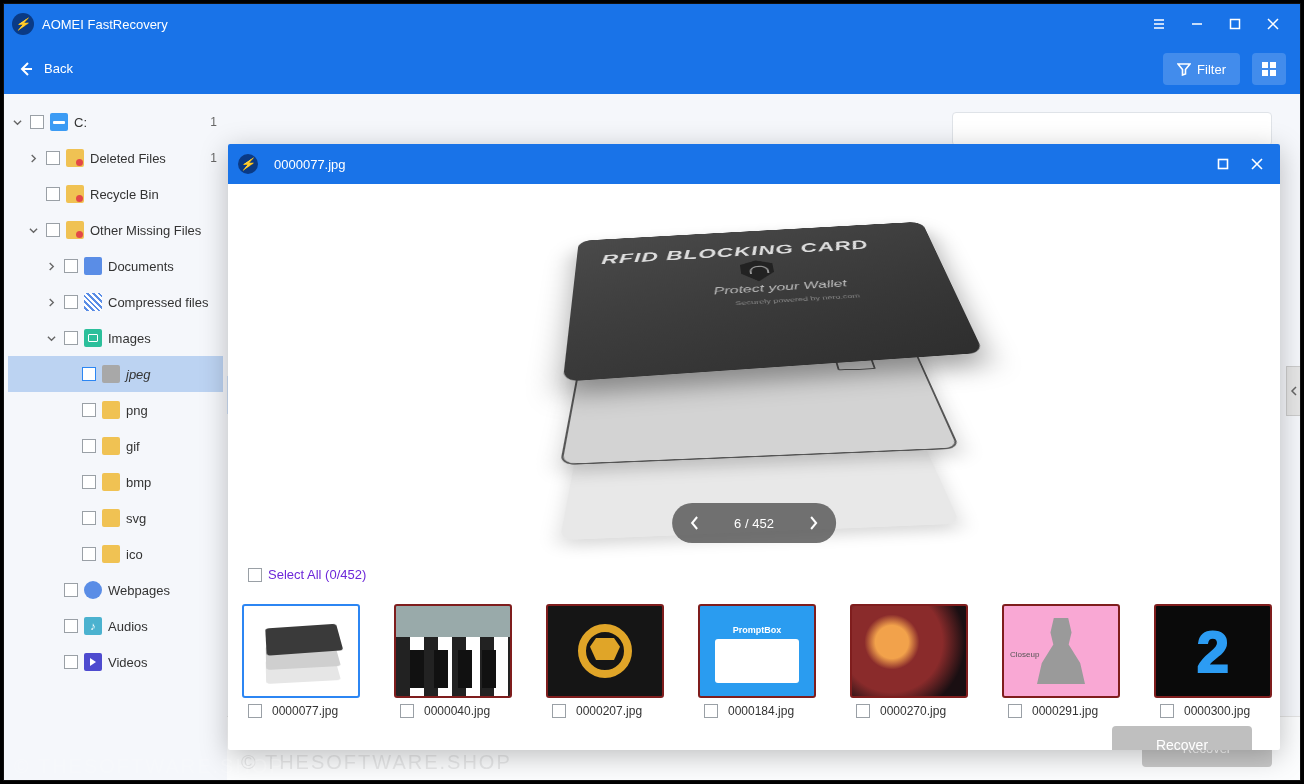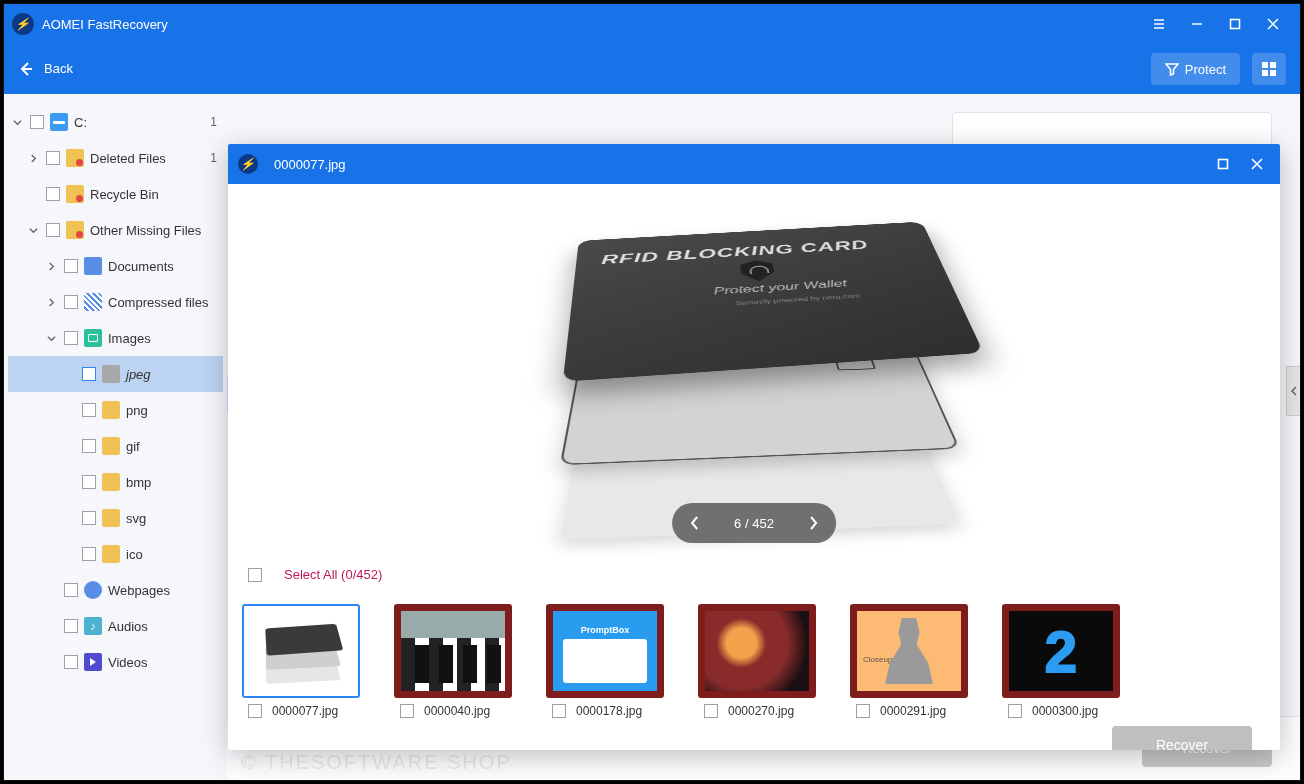--- a/index.html
+++ b/index.html
@@ -80,25 +80,25 @@
 .card.c1 .t3{position:absolute;left:160px;top:126px;font-size:9px;color:#888;}
 .card.c1 .shield{position:absolute;left:170px;top:58px;width:34px;height:38px;}
 .card.c1 .shield::before{content:"";position:absolute;inset:0;background:#222;clip-path:polygon(50% 0,100% 18%,100% 60%,50% 100%,0 60%,0 18%);}
 .card.c1 .shield::after{content:"";position:absolute;left:9px;top:10px;width:16px;height:12px;border:2px solid #999;border-bottom:none;border-radius:10px 10px 0 0;}
 
 .pager{position:absolute;bottom:16px;left:50%;transform:translateX(-50%);height:40px;background:rgba(90,90,90,0.85);border-radius:20px;display:flex;align-items:center;color:#fff;padding:0 6px;font-size:13px;}
 .pager .arrow{width:34px;height:34px;display:flex;align-items:center;justify-content:center;cursor:pointer;}
 .pager .arrow svg{width:10px;height:14px;stroke:#fff;stroke-width:2;fill:none;}
 .pager .txt{padding:0 22px;}
 
-.sel-all{padding:8px 14px 4px;display:flex;align-items:flex-end;gap:16px;font-size:13px;color:#be185d;}
+.sel-all{padding:8px 14px 4px;display:flex;align-items:flex-end;gap:0;font-size:13px;color:#6d28d9;}
 
 .thumbs{display:flex;gap:34px;padding:18px 14px 4px;}
 .thumb{display:flex;flex-direction:column;align-items:flex-start;}
-.tbox{width:118px;height:94px;border:7px solid #7f1d1d;border-radius:3px;display:flex;align-items:center;justify-content:center;overflow:hidden;background:#fff;position:relative;}
+.tbox{width:118px;height:94px;border:2px solid #7f1d1d;border-radius:3px;display:flex;align-items:center;justify-content:center;overflow:hidden;background:#fff;position:relative;}
 .thumb.sel .tbox{border:2px solid #2c86f3;}
 .tlabel{margin-top:6px;display:flex;align-items:center;gap:4px;font-size:12px;color:#333;}
 .scroll-stub{margin:4px 14px 0;width:30px;height:6px;background:#ddd;border-radius:3px;}
 
 .th1 .layer{position:absolute;border-radius:4px;}
 .th1 .l3{width:72px;height:40px;background:#e6e6e6;left:22px;top:44px;transform:perspective(400px) rotateX(55deg) rotateZ(-5deg);}
 .th1 .l2{width:72px;height:40px;background:#cfcfcf;left:22px;top:30px;transform:perspective(400px) rotateX(55deg) rotateZ(-5deg);}
 .th1 .l1{width:74px;height:42px;background:#3a3a3a;left:22px;top:12px;transform:perspective(400px) rotateX(50deg) rotateZ(-6deg);}
 
 .th2{background:#6b6b6b;}
@@ -112,21 +112,21 @@
 .th3 .gear{width:66px;height:66px;position:relative;}
 .th3 .gear::before{content:"";position:absolute;inset:6px;border:8px solid #e0a528;border-radius:50%;}
 .th3 .gear::after{content:"";position:absolute;left:18px;top:20px;width:30px;height:22px;background:#e0a528;clip-path:polygon(20% 0,80% 0,100% 40%,80% 100%,20% 100%,0 40%);}
 
 .th4{background:#2a9cf0;flex-direction:column;}
 .th4 .hline{color:#fff;font-size:9px;font-weight:bold;margin-top:6px;}
 .th4 .panel{width:84px;height:44px;background:#fff;border-radius:3px;margin-top:4px;}
 
 .th5{background:radial-gradient(circle at 35% 40%,#f2a24b 0 18%,#8a2b2b 30% 55%,#1a0f12 80%);}
 
-.th6{background:#fdba74;}
+.th6{background:#f9a8d4;}
 .th6 .sil{width:48px;height:66px;background:#9a9a9a;clip-path:polygon(35% 0,65% 0,72% 22%,66% 40%,90% 68%,100% 100%,0 100%,10% 68%,34% 40%,28% 22%);}
 .th6 .tag{position:absolute;left:6px;top:44px;font-size:8px;color:#555;}
 
 .th7{background:#0a0a0a;}
 .th7 .num{color:#2c9cf3;font-size:58px;font-weight:900;font-family:Arial;-webkit-text-stroke:2px #2c9cf3;}
 
 .modal-footer{margin-top:auto;height:76px;display:flex;align-items:center;justify-content:flex-end;padding:0 28px;}
 .recover-btn{width:140px;height:38px;background:#bfbfbf;color:#fff;border-radius:4px;display:flex;align-items:center;justify-content:center;font-size:14px;cursor:pointer;}
 
 .watermark{position:absolute;left:14px;bottom:6px;color:rgba(255,255,255,0.18);font-size:20px;letter-spacing:2px;font-weight:300;z-index:20;}
@@ -167,21 +167,21 @@
       <svg viewBox="0 0 16 16">
           <path d="M10 2 4 8l6 6M4 8h10"></path>
         </svg>
       <span>Back</span>
     </div>
     <div class="toolbar-right">
       <div class="filter-btn">
         <svg viewBox="0 0 14 14">
             <path d="M1 2h12L8.5 7.5V12l-3 1V7.5z"></path>
           </svg>
-        <span>Protect</span>
+        <span>Filter</span>
       </div>
       <div class="view-btn">
         <svg viewBox="0 0 16 16">
             <rect x="1" y="1" width="6" height="6"></rect>
             <rect x="9" y="1" width="6" height="6"></rect>
             <rect x="1" y="9" width="6" height="6"></rect>
             <rect x="9" y="9" width="6" height="6"></rect>
           </svg>
       </div>
     </div>
@@ -395,27 +395,36 @@
               <div class="fig f2"></div>
               <div class="fig f3"></div>
               <div class="fig f4"></div>
             </div>
           <div class="tlabel">
               <span class="chk"></span>
               <span>0000040.jpg</span>
             </div>
         </div>
         <div class="thumb">
+          <div class="tbox th3">
+              <div class="gear"></div>
+            </div>
+          <div class="tlabel">
+              <span class="chk"></span>
+              <span>0000207.jpg</span>
+            </div>
+        </div>
+        <div class="thumb">
           <div class="tbox th4">
               <div class="hline">PromptBox</div>
               <div class="panel"></div>
             </div>
           <div class="tlabel">
               <span class="chk"></span>
-              <span>0000178.jpg</span>
+              <span>0000184.jpg</span>
             </div>
         </div>
         <div class="thumb">
           <div class="tbox th5"></div>
           <div class="tlabel">
               <span class="chk"></span>
               <span>0000270.jpg</span>
             </div>
         </div>
         <div class="thumb">

